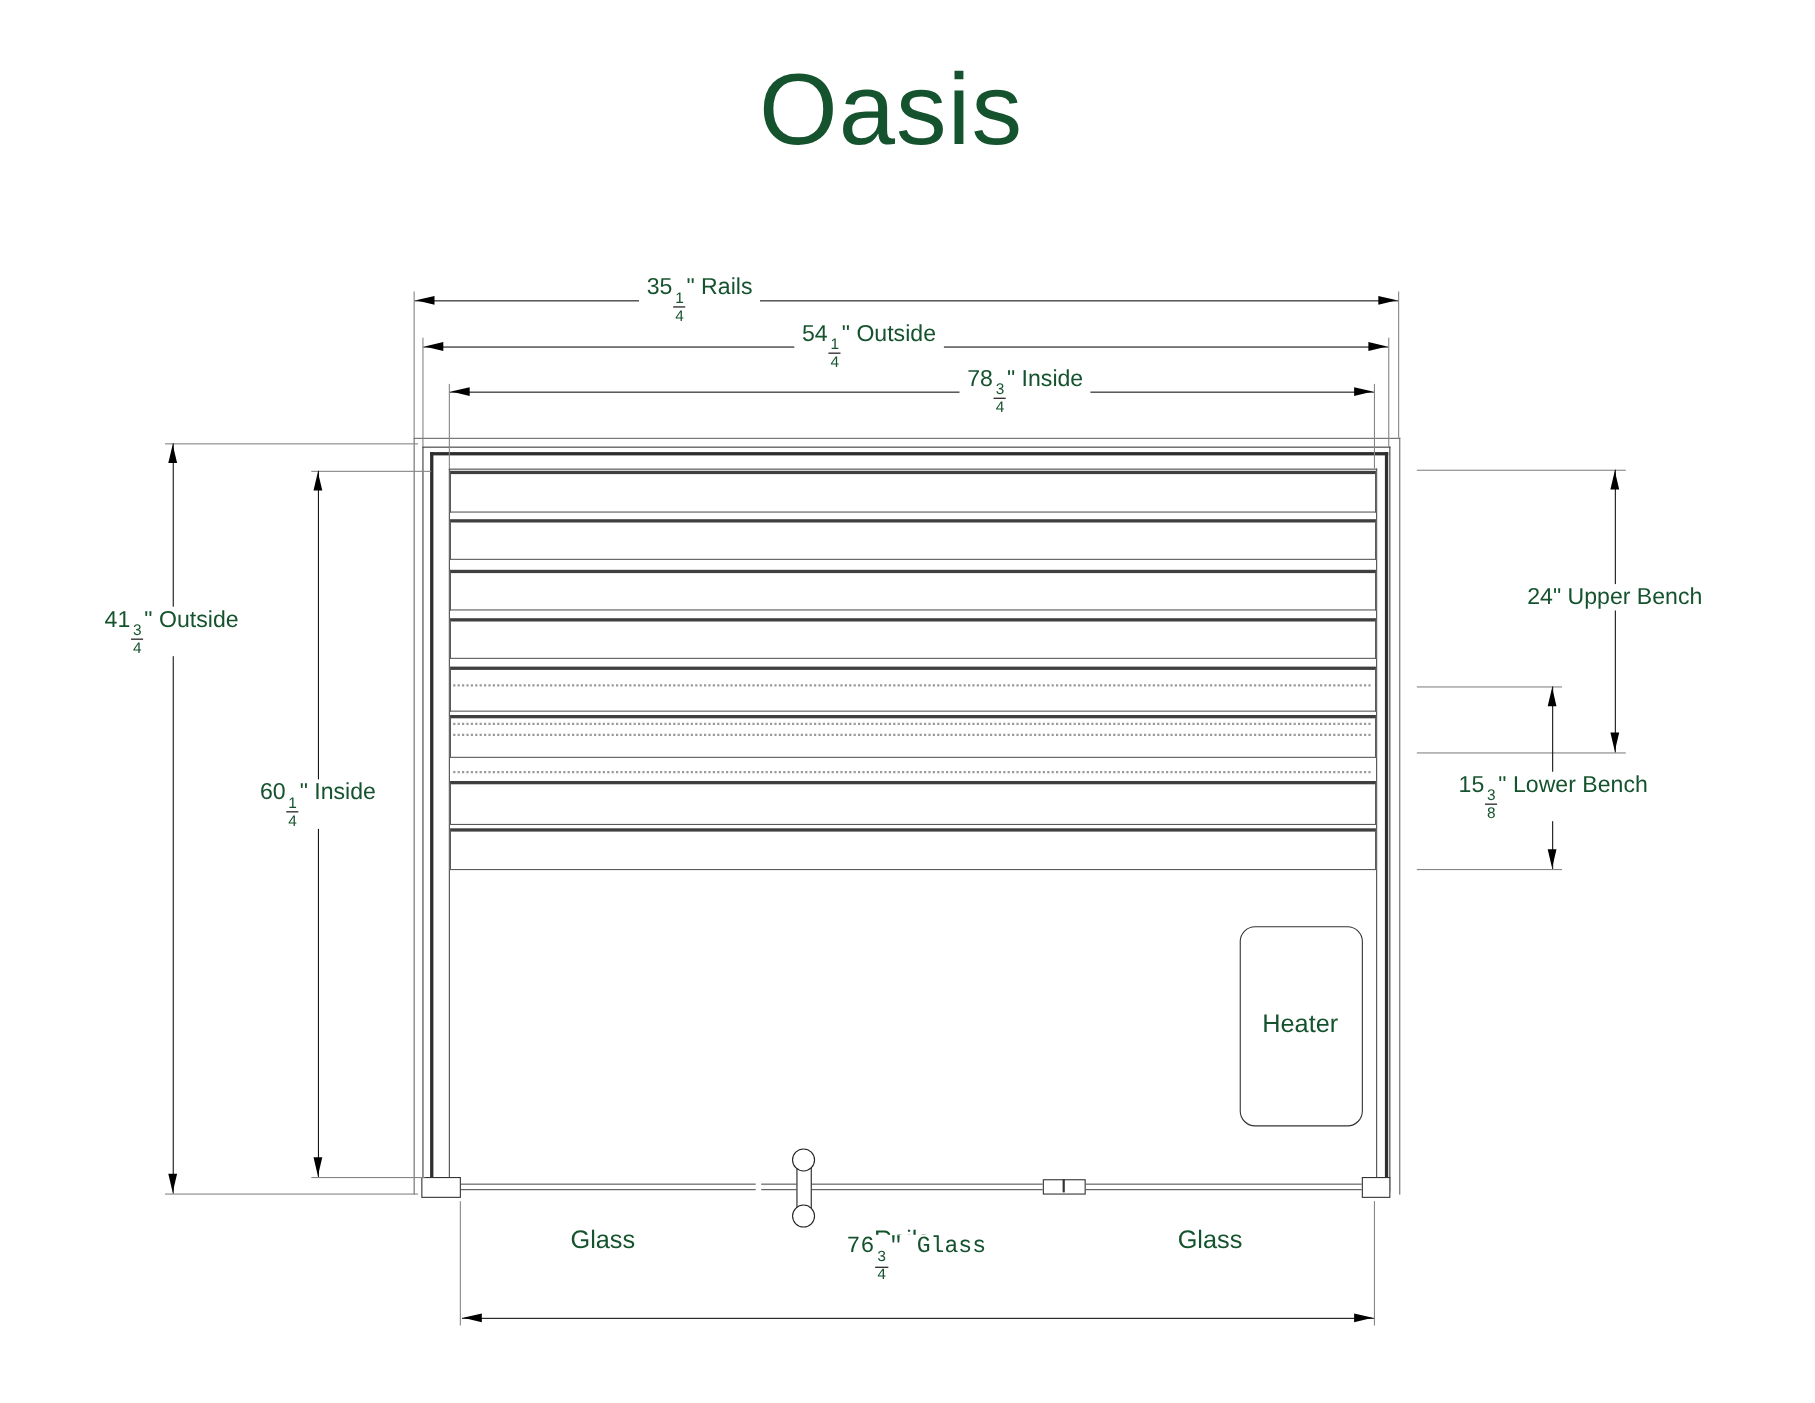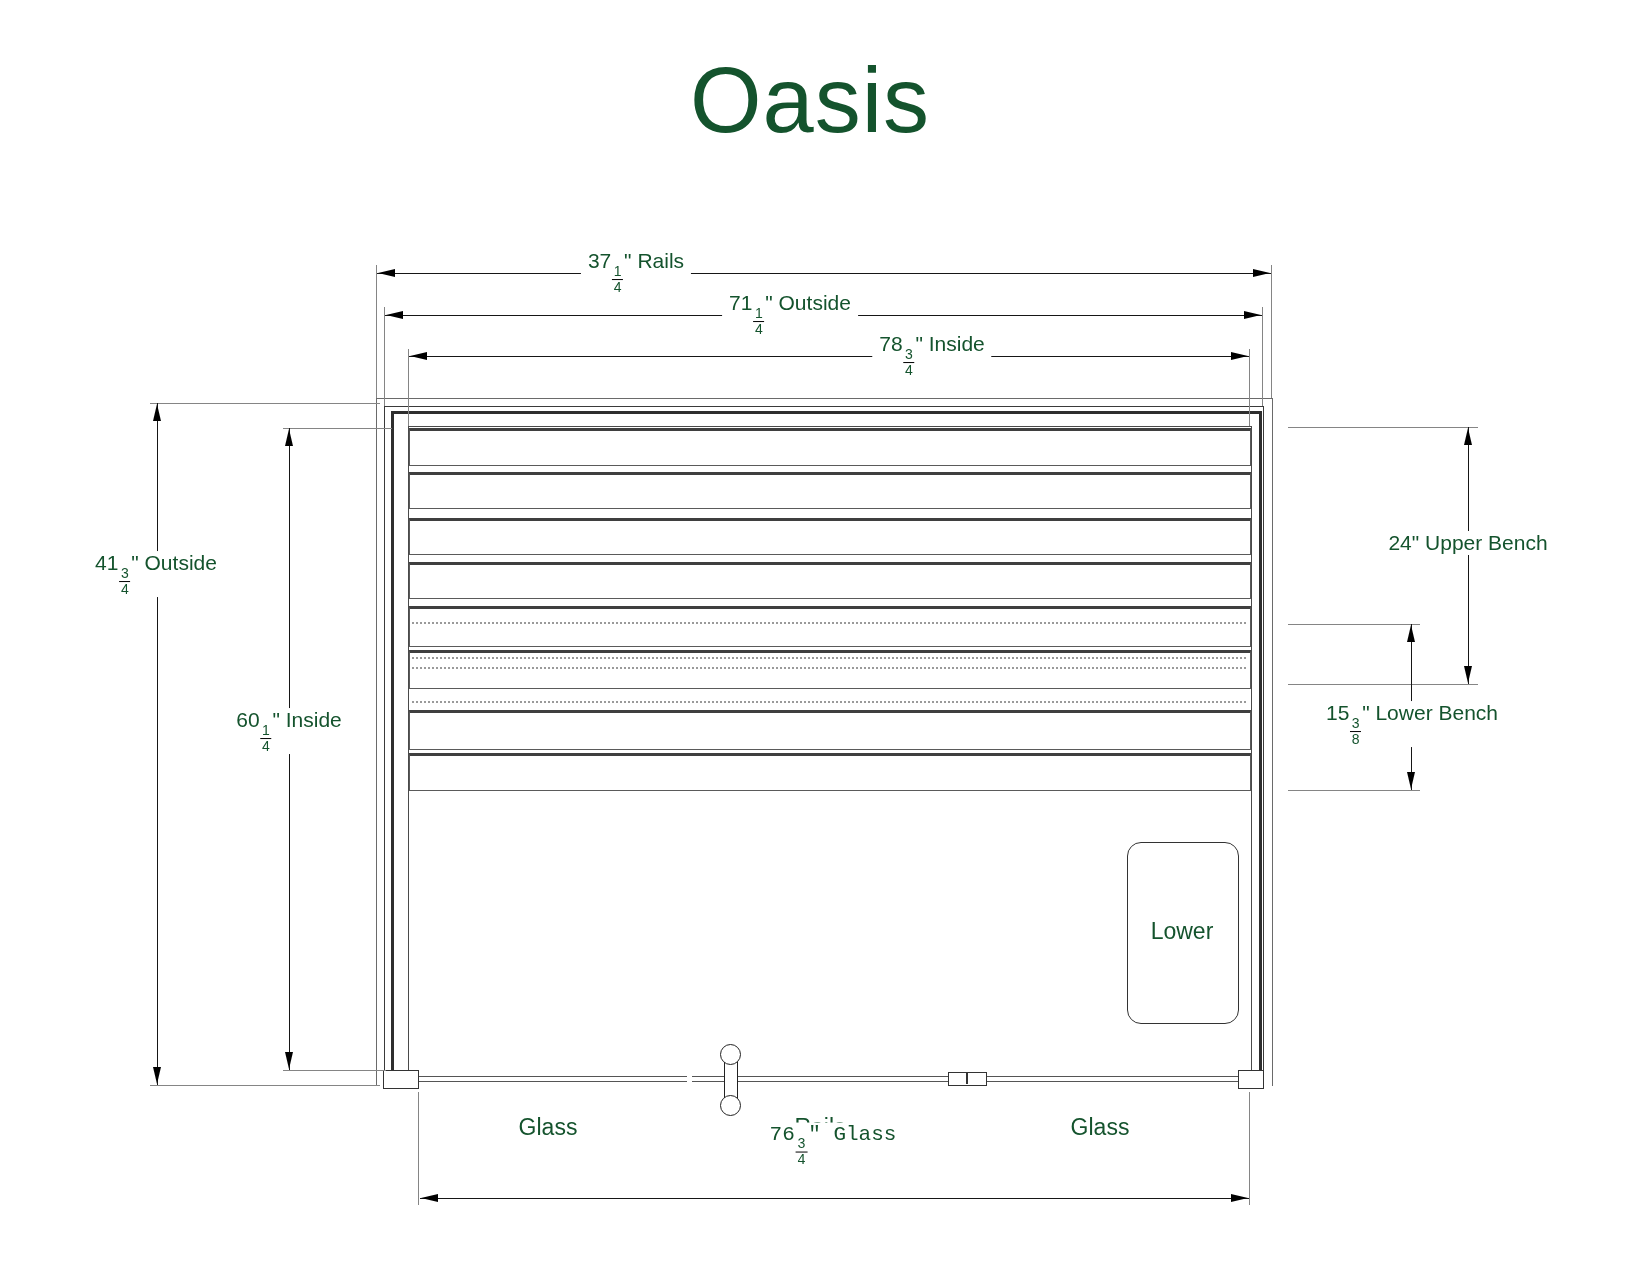--- a/index.html
+++ b/index.html
@@ -59,21 +59,21 @@
   <div class="abs slat" style="left:409px;top:650px;width:840px;height:35px;"></div>
   <div class="abs slat" style="left:409px;top:710px;width:840px;height:36px;"></div>
   <div class="abs slat" style="left:409px;top:753px;width:840px;height:34px;"></div>
 
   <div class="abs dot" style="left:412px;top:622px;width:834px;"></div>
   <div class="abs dot" style="left:412px;top:657px;width:834px;"></div>
   <div class="abs dot" style="left:412px;top:667px;width:834px;"></div>
   <div class="abs dot" style="left:412px;top:701px;width:834px;"></div>
 
   <div class="abs heater" style="left:1127px;top:842px;width:110px;height:180px;"></div>
-  <div class="abs plabel" style="left:1182px;top:931px;">Lower</div>
+  <div class="abs plabel" style="left:1182px;top:931px;">Heater</div>
 
   <div class="abs glass" style="left:417px;top:1076px;width:270px;"></div>
   <div class="abs glass" style="left:692px;top:1076px;width:256px;"></div>
   <div class="abs glass" style="left:985px;top:1076px;width:253px;"></div>
   <div class="abs cap" style="left:383px;top:1070px;width:34px;height:17px;"></div>
   <div class="abs cap" style="left:1238px;top:1070px;width:24px;height:17px;"></div>
   <div class="abs hinge" style="left:948px;top:1072px;width:37px;height:12px;"></div>
   <div class="abs hingebar" style="left:966px;top:1072px;height:12px;"></div>
 
   <div class="abs hbar" style="left:724px;top:1052px;width:12px;height:53px;"></div>
@@ -121,27 +121,27 @@
   <div class="abs arw aU" style="left:285px;top:429px;"></div>
   <div class="abs arw aD" style="left:285px;top:1052px;"></div>
   <div class="abs arw aU" style="left:1464px;top:428px;"></div>
   <div class="abs arw aD" style="left:1464px;top:666px;"></div>
   <div class="abs arw aU" style="left:1407px;top:625px;"></div>
   <div class="abs arw aD" style="left:1407px;top:772px;"></div>
   <div class="abs arw aL" style="left:421px;top:1194px;"></div>
   <div class="abs arw aR" style="left:1231px;top:1194px;"></div>
 
   <div class="abs dlabel" style="left:636px;top:272px;">
-    <span>37</span><span class="fr">
+    <span>35</span><span class="fr">
         <span class="fn">1</span>
         <span class="fd">4</span>
       </span><span>" Rails</span>
   </div>
   <div class="abs dlabel" style="left:790px;top:314px;">
-    <span>71</span><span class="fr">
+    <span>54</span><span class="fr">
         <span class="fn">1</span>
         <span class="fd">4</span>
       </span><span>" Outside</span>
   </div>
   <div class="abs dlabel" style="left:932px;top:355px;">
     <span>78</span><span class="fr">
         <span class="fn">3</span>
         <span class="fd">4</span>
       </span><span>" Inside</span>
   </div>

